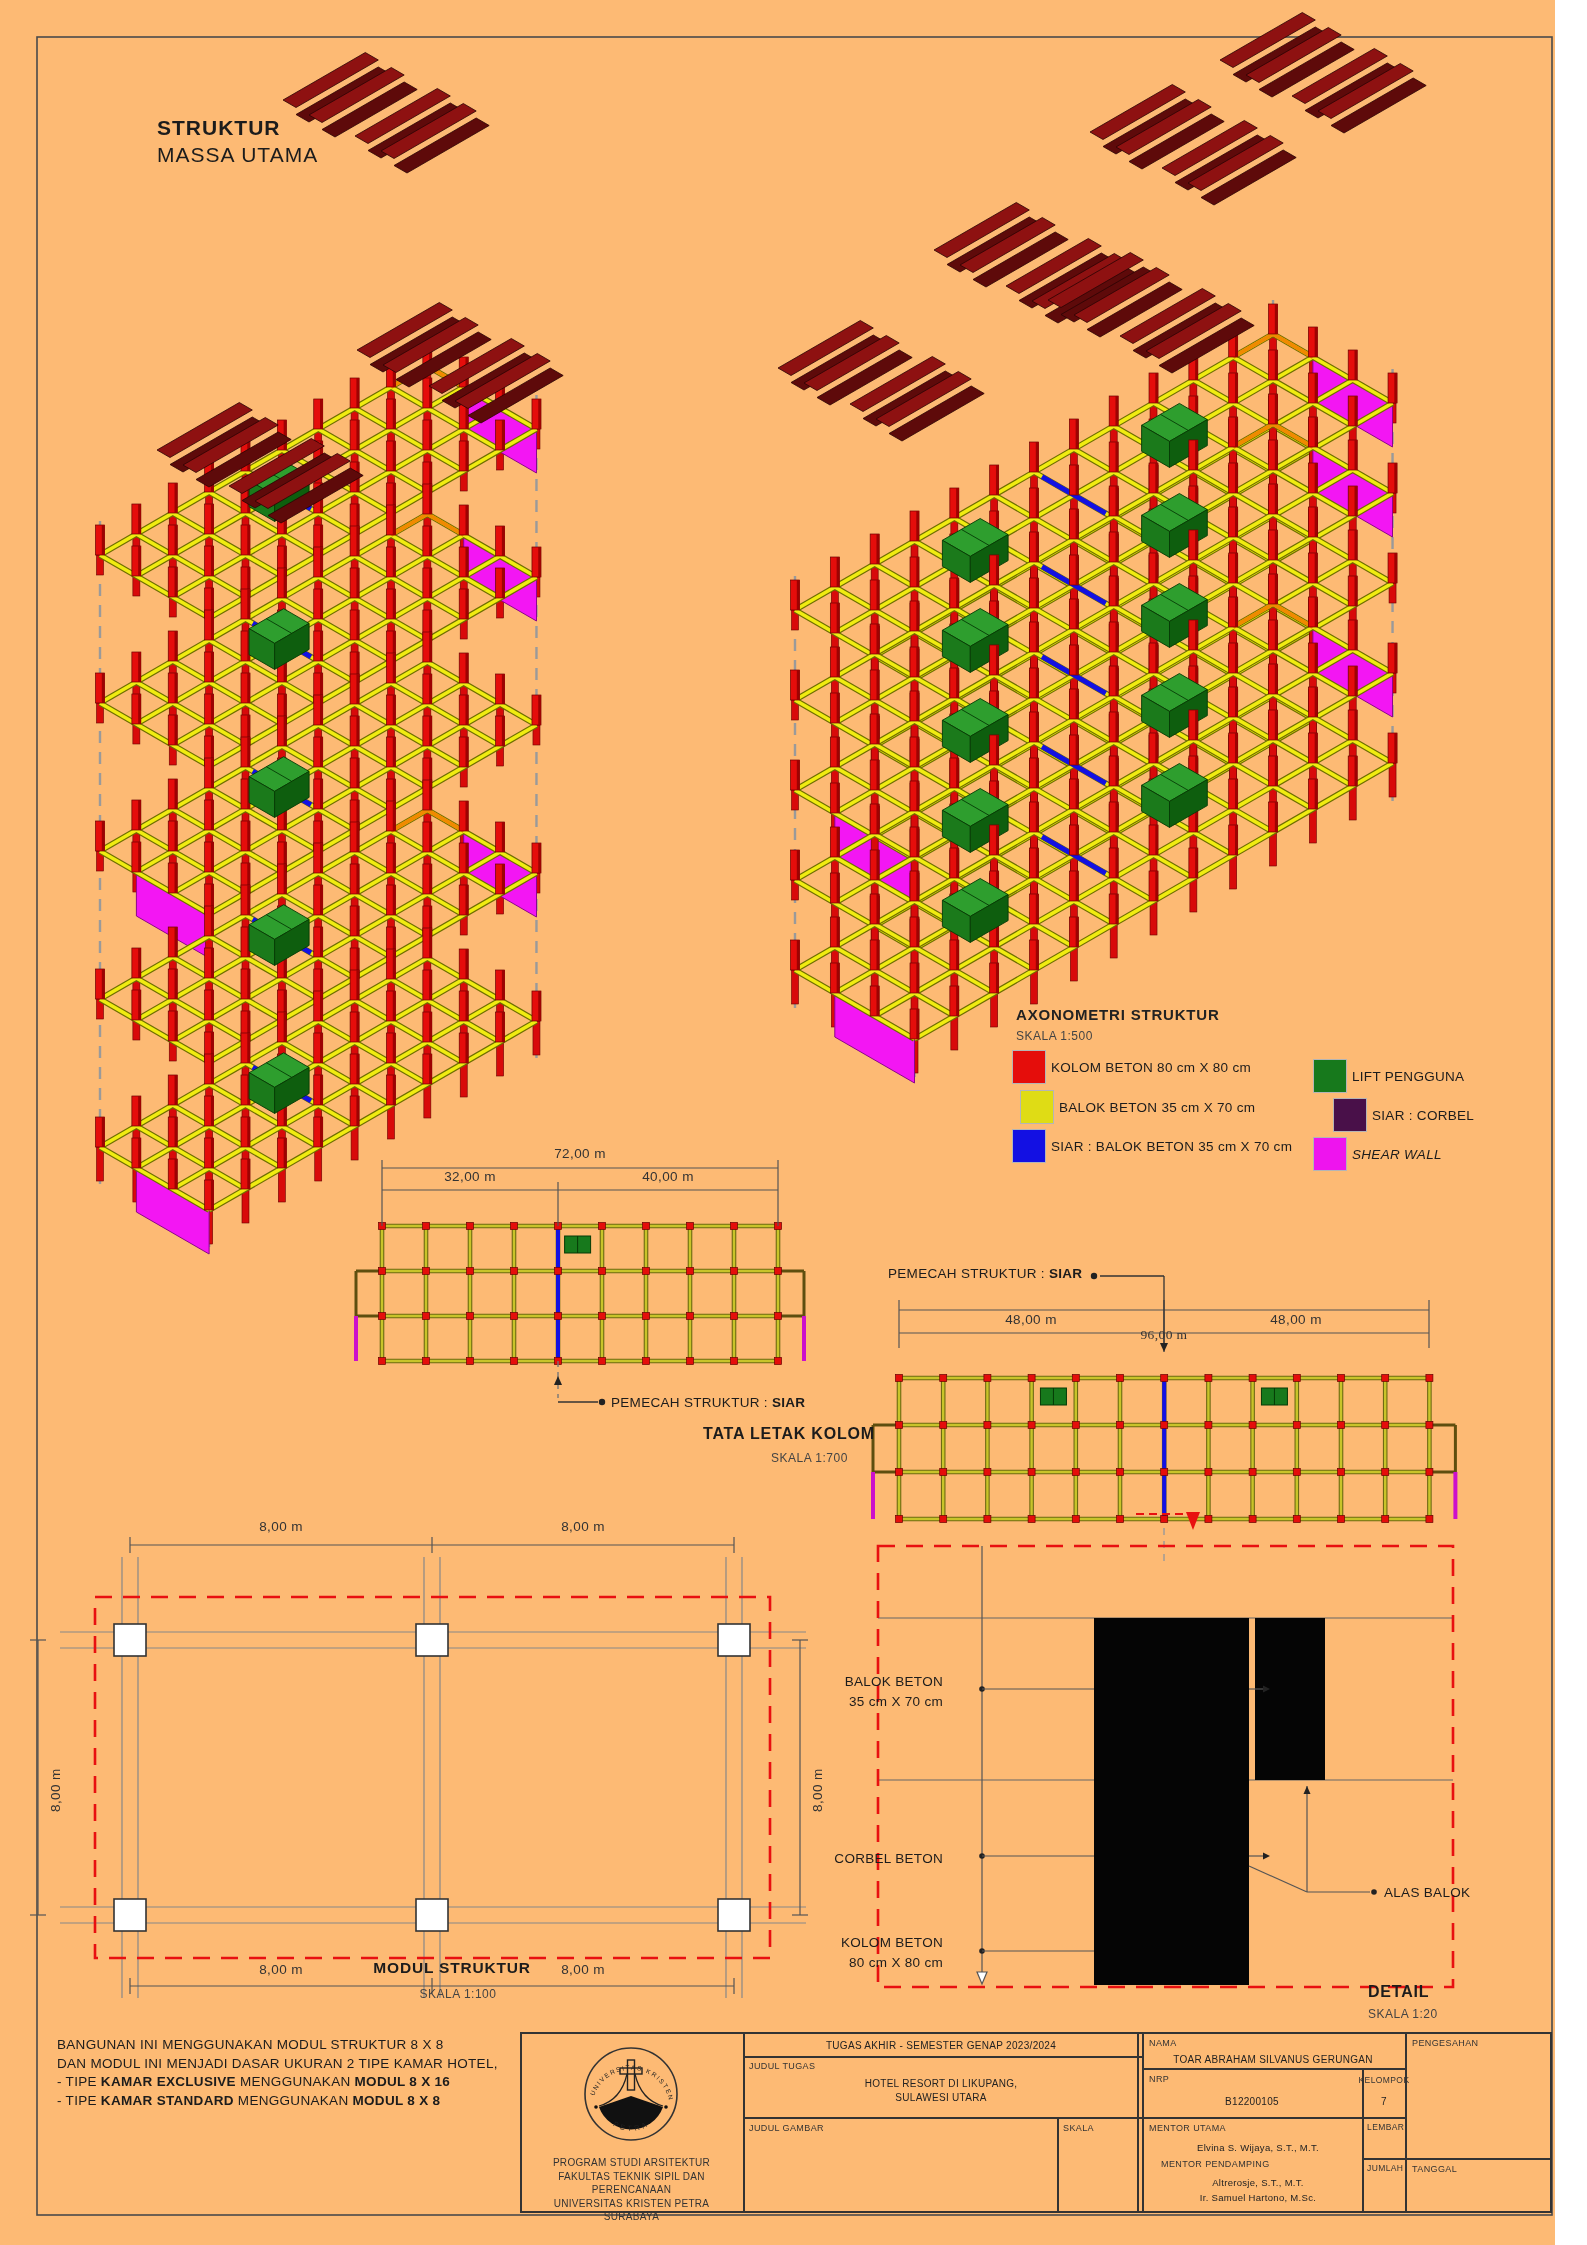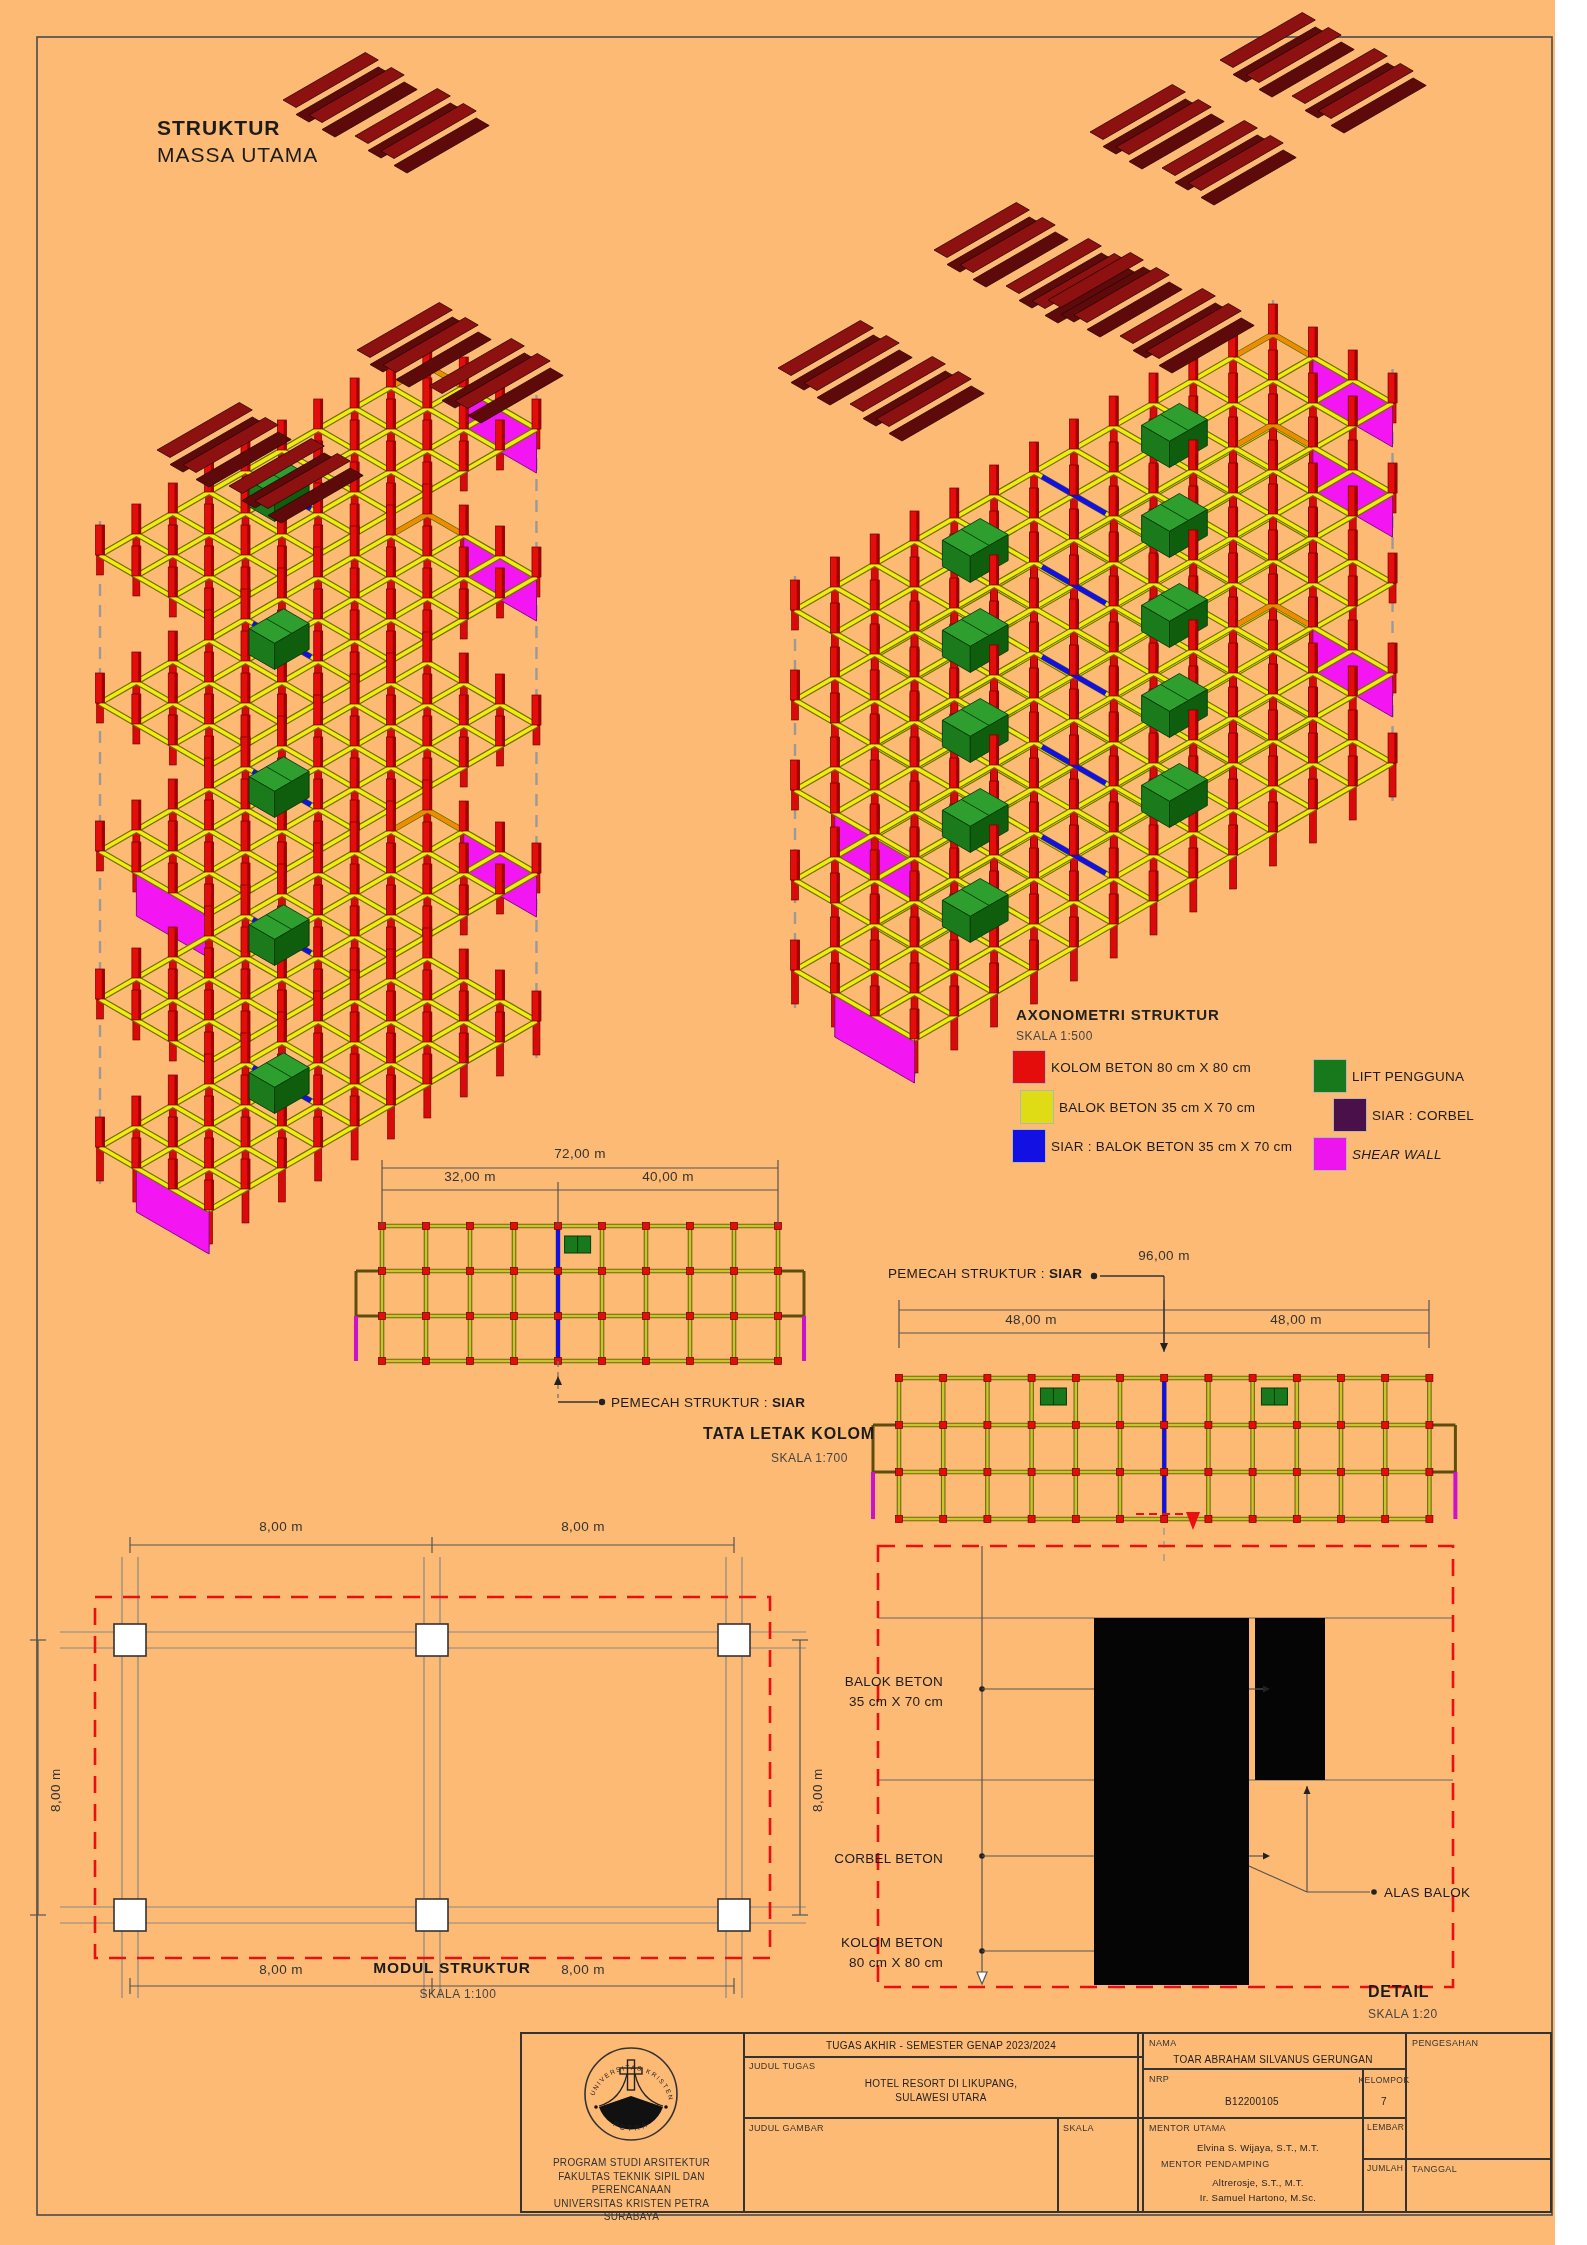--- a/index.html
+++ b/index.html
@@ -2174,21 +2174,21 @@
   </div>
 
   <div class="abs dim ctr" style="left:580px;top:1146px;">72,00 m</div>
   <div class="abs dim ctr" style="left:470px;top:1169px;">32,00 m</div>
   <div class="abs dim ctr" style="left:668px;top:1169px;">40,00 m</div>
   <div class="abs lbl14" style="left:611px;top:1395px;" id="pemecah1">PEMECAH STRUKTUR : <b>SIAR</b></div>
   <div class="abs secTitle" style="left:703px;top:1425px;">TATA LETAK KOLOM</div>
   <div class="abs secScale" style="left:771px;top:1452px;">SKALA 1:700</div>
 
   <div class="abs lbl14" style="left:888px;top:1266px;" id="pemecah2">PEMECAH STRUKTUR : <b>SIAR</b></div>
-  <div class="abs dim ctr" style="left:1164px;top:1248px;">96,00 m</div>
+  <div class="abs dim ctr" style="left:1164px;top:1327px;font-family:Liberation Serif, serif;">96,00 m</div>
   <div class="abs dim ctr" style="left:1031px;top:1312px;">48,00 m</div>
   <div class="abs dim ctr" style="left:1296px;top:1312px;">48,00 m</div>
 
   <div class="abs dim ctr" style="left:281px;top:1519px;">8,00 m</div>
   <div class="abs dim ctr" style="left:583px;top:1519px;">8,00 m</div>
   <div class="abs dim ctr" style="left:281px;top:1962px;">8,00 m</div>
   <div class="abs dim ctr" style="left:583px;top:1962px;">8,00 m</div>
   <div class="abs dim" style="left:48px;top:1812px;transform:rotate(-90deg);transform-origin:left top;">8,00 m</div>
   <div class="abs dim" style="left:810px;top:1812px;transform:rotate(-90deg);transform-origin:left top;">8,00 m</div>
   <div class="abs secTitle ctr" style="left:452px;top:1959px;font-size:15.5px;">MODUL STRUKTUR</div>
@@ -2198,20 +2198,21 @@
     <span>BALOK BETON</span><br><span>35 cm X 70 cm</span>
   </div>
   <div class="abs detLbl" style="right:612px;top:1849px;">CORBEL BETON</div>
   <div class="abs detLbl" style="right:612px;top:1933px;">
     <span>KOLOM BETON</span><br><span>80 cm X 80 cm</span>
   </div>
   <div class="abs lbl14" style="left:1384px;top:1885px;">ALAS BALOK</div>
   <div class="abs secTitle" style="left:1368px;top:1983px;">DETAIL</div>
   <div class="abs secScale" style="left:1368px;top:2008px;">SKALA 1:20</div>
 
+  <div class="abs notes" style="left:57px;top:2036px;" id="notesBlock">BANGUNAN INI MENGGUNAKAN MODUL STRUKTUR 8 X 8<br>DAN MODUL INI MENJADI DASAR UKURAN 2 TIPE KAMAR HOTEL,<br>- TIPE <b>KAMAR EXCLUSIVE</b> MENGGUNAKAN <b>MODUL 8 X 16</b><br>- TIPE <b>KAMAR STANDARD</b> MENGGUNAKAN <b>MODUL 8 X 8</b></div>
 
   <div class="abs" style="left:520px;top:2032px;width:1032px;height:181px;border:2px solid #333;box-sizing:border-box;"></div>
   <div class="tline" style="left:743px;top:2032px;width:1.5px;height:181px;"></div>
   <div class="tline" style="left:1057px;top:2117px;width:1.5px;height:96px;"></div>
   <div class="tline" style="left:1137px;top:2032px;width:1.5px;height:181px;"></div>
   <div class="tline" style="left:1142px;top:2032px;width:1.5px;height:181px;"></div>
   <div class="tline" style="left:1362px;top:2068px;width:1.5px;height:145px;"></div>
   <div class="tline" style="left:1405px;top:2032px;width:1.5px;height:181px;"></div>
   <div class="tline" style="left:743px;top:2056px;width:399px;height:1.5px;"></div>
   <div class="tline" style="left:743px;top:2117px;width:399px;height:1.5px;"></div>

